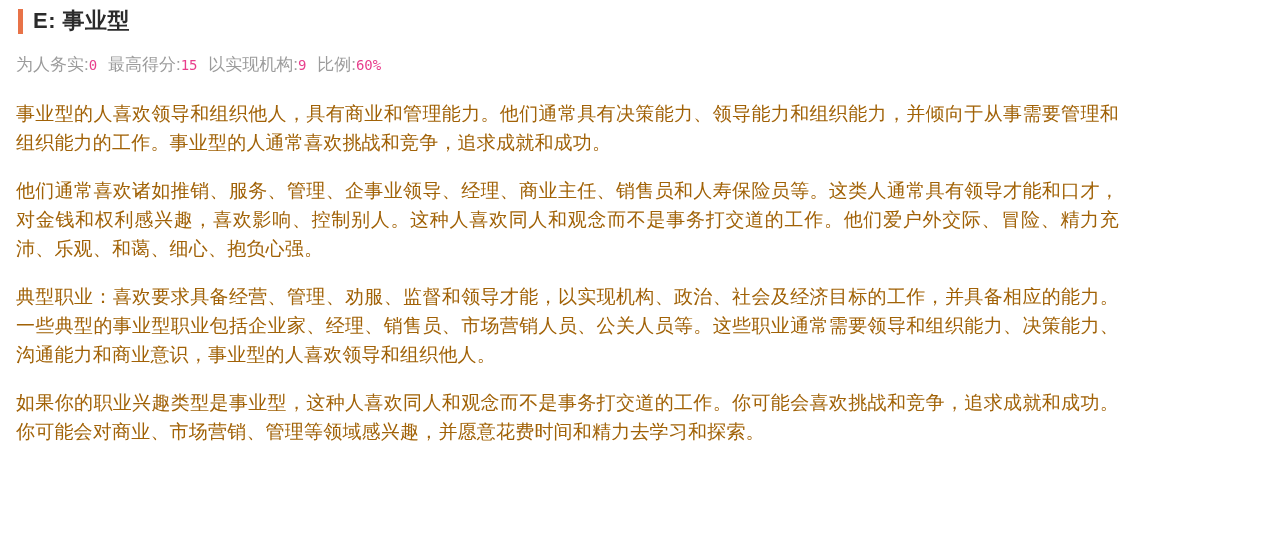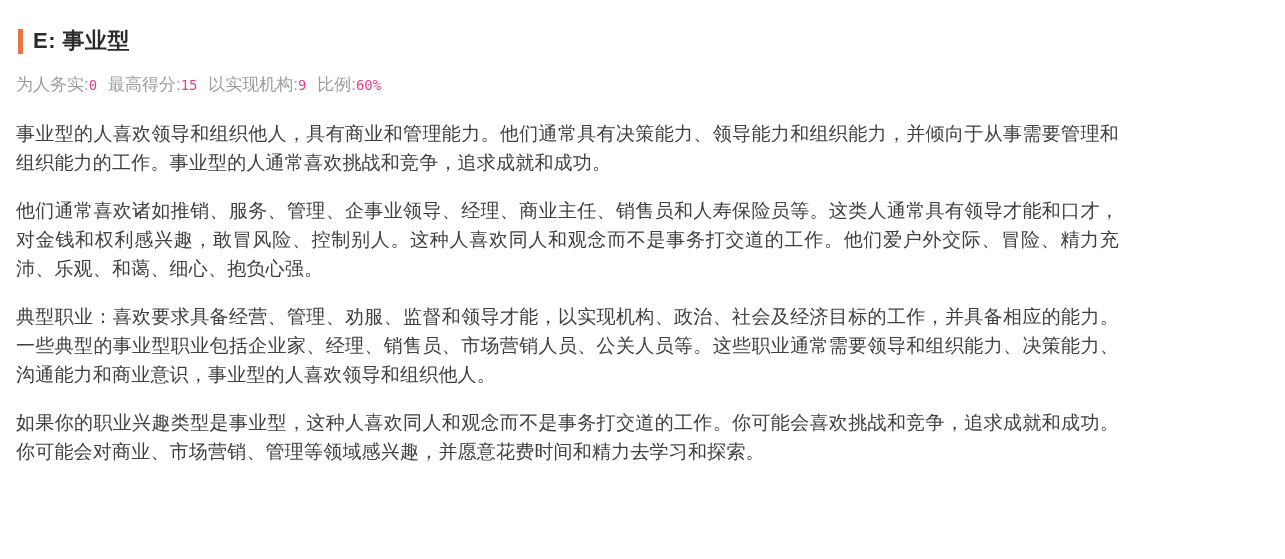--- a/index.html
+++ b/index.html
@@ -5,21 +5,21 @@
   html, body {
     margin: 0;
     padding: 0;
     background: #ffffff;
     font-family: "Liberation Sans", sans-serif;
   }
   .page {
     width: 1135px;
     height: 559px;
     box-sizing: border-box;
-    padding: 24px 16px 0 16px;
+    padding: 4px 16px 0 16px;
     background: #ffffff;
     overflow: hidden;
     border-radius: 25px;
   }
   .section-header {
     display: flex;
     align-items: center;
     margin: 2px 0 0 2px;
   }
   .accent-bar {
@@ -43,21 +43,21 @@
     line-height: 20px;
     white-space: nowrap;
   }
   .score-item { margin-right: 6px; }
   .score-value {
     font-family: "DejaVu Sans Mono", monospace;
     font-size: 14px;
     color: #e83e8c;
   }
   .body-para {
-    color: #404040;
+    color: #a16207;
     font-size: 19px;
     line-height: 29px;
     margin: 19px 0 0 0;
     text-align: justify;
     letter-spacing: 0.2px;
   }
   .body-para:first-of-type { margin-top: 24px; }
 </style>
 </head>
 <body>
@@ -70,17 +70,17 @@
   </div>
 
   <div class="score-line">
     <span class="score-item"><span>为人务实:</span><code class="score-value">0</code></span>
     <span class="score-item"><span>最高得分:</span><code class="score-value">15</code></span>
     <span class="score-item"><span>以实现机构:</span><code class="score-value">9</code></span>
     <span class="score-item"><span>比例:</span><code class="score-value">60%</code></span>
   </div>
 
   <p class="body-para">事业型的人喜欢领导和组织他人，具有商业和管理能力。他们通常具有决策能力、领导能力和组织能力，并倾向于从事需要管理和组织能力的工作。事业型的人通常喜欢挑战和竞争，追求成就和成功。</p>
-  <p class="body-para">他们通常喜欢诸如推销、服务、管理、企事业领导、经理、商业主任、销售员和人寿保险员等。这类人通常具有领导才能和口才，对金钱和权利感兴趣，敢冒风险、控制别人。这种人喜欢同人和观念而不是事务打交道的工作。他们爱户外交际、冒险、精力充沛、乐观、和蔼、细心、抱负心强。</p>
+  <p class="body-para">他们通常喜欢诸如推销、服务、管理、企事业领导、经理、商业主任、销售员和人寿保险员等。这类人通常具有领导才能和口才，对金钱和权利感兴趣，喜欢影响、控制别人。这种人喜欢同人和观念而不是事务打交道的工作。他们爱户外交际、冒险、精力充沛、乐观、和蔼、细心、抱负心强。</p>
   <p class="body-para">典型职业：喜欢要求具备经营、管理、劝服、监督和领导才能，以实现机构、政治、社会及经济目标的工作，并具备相应的能力。一些典型的事业型职业包括企业家、经理、销售员、市场营销人员、公关人员等。这些职业通常需要领导和组织能力、决策能力、沟通能力和商业意识，事业型的人喜欢领导和组织他人。</p>
   <p class="body-para">如果你的职业兴趣类型是事业型，这种人喜欢同人和观念而不是事务打交道的工作。你可能会喜欢挑战和竞争，追求成就和成功。你可能会对商业、市场营销、管理等领域感兴趣，并愿意花费时间和精力去学习和探索。</p>
 
 </div>
 
 </body></html>

